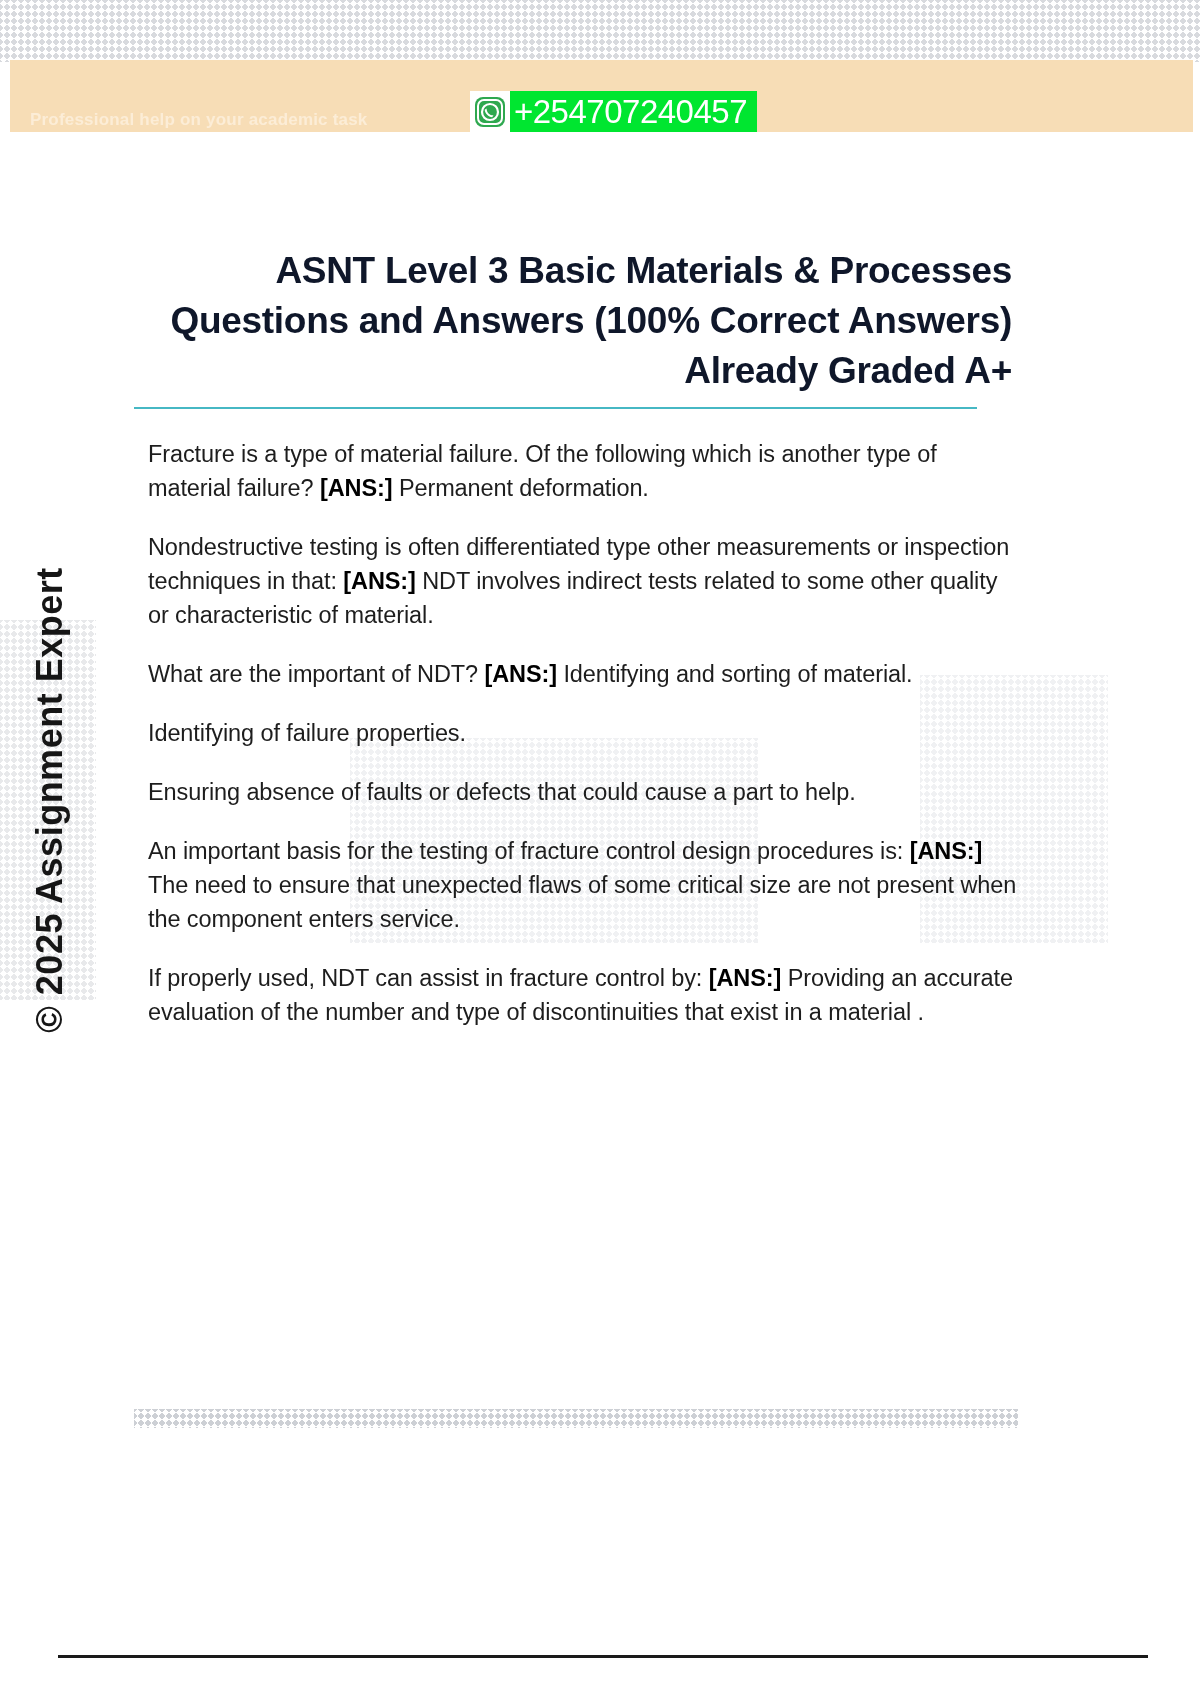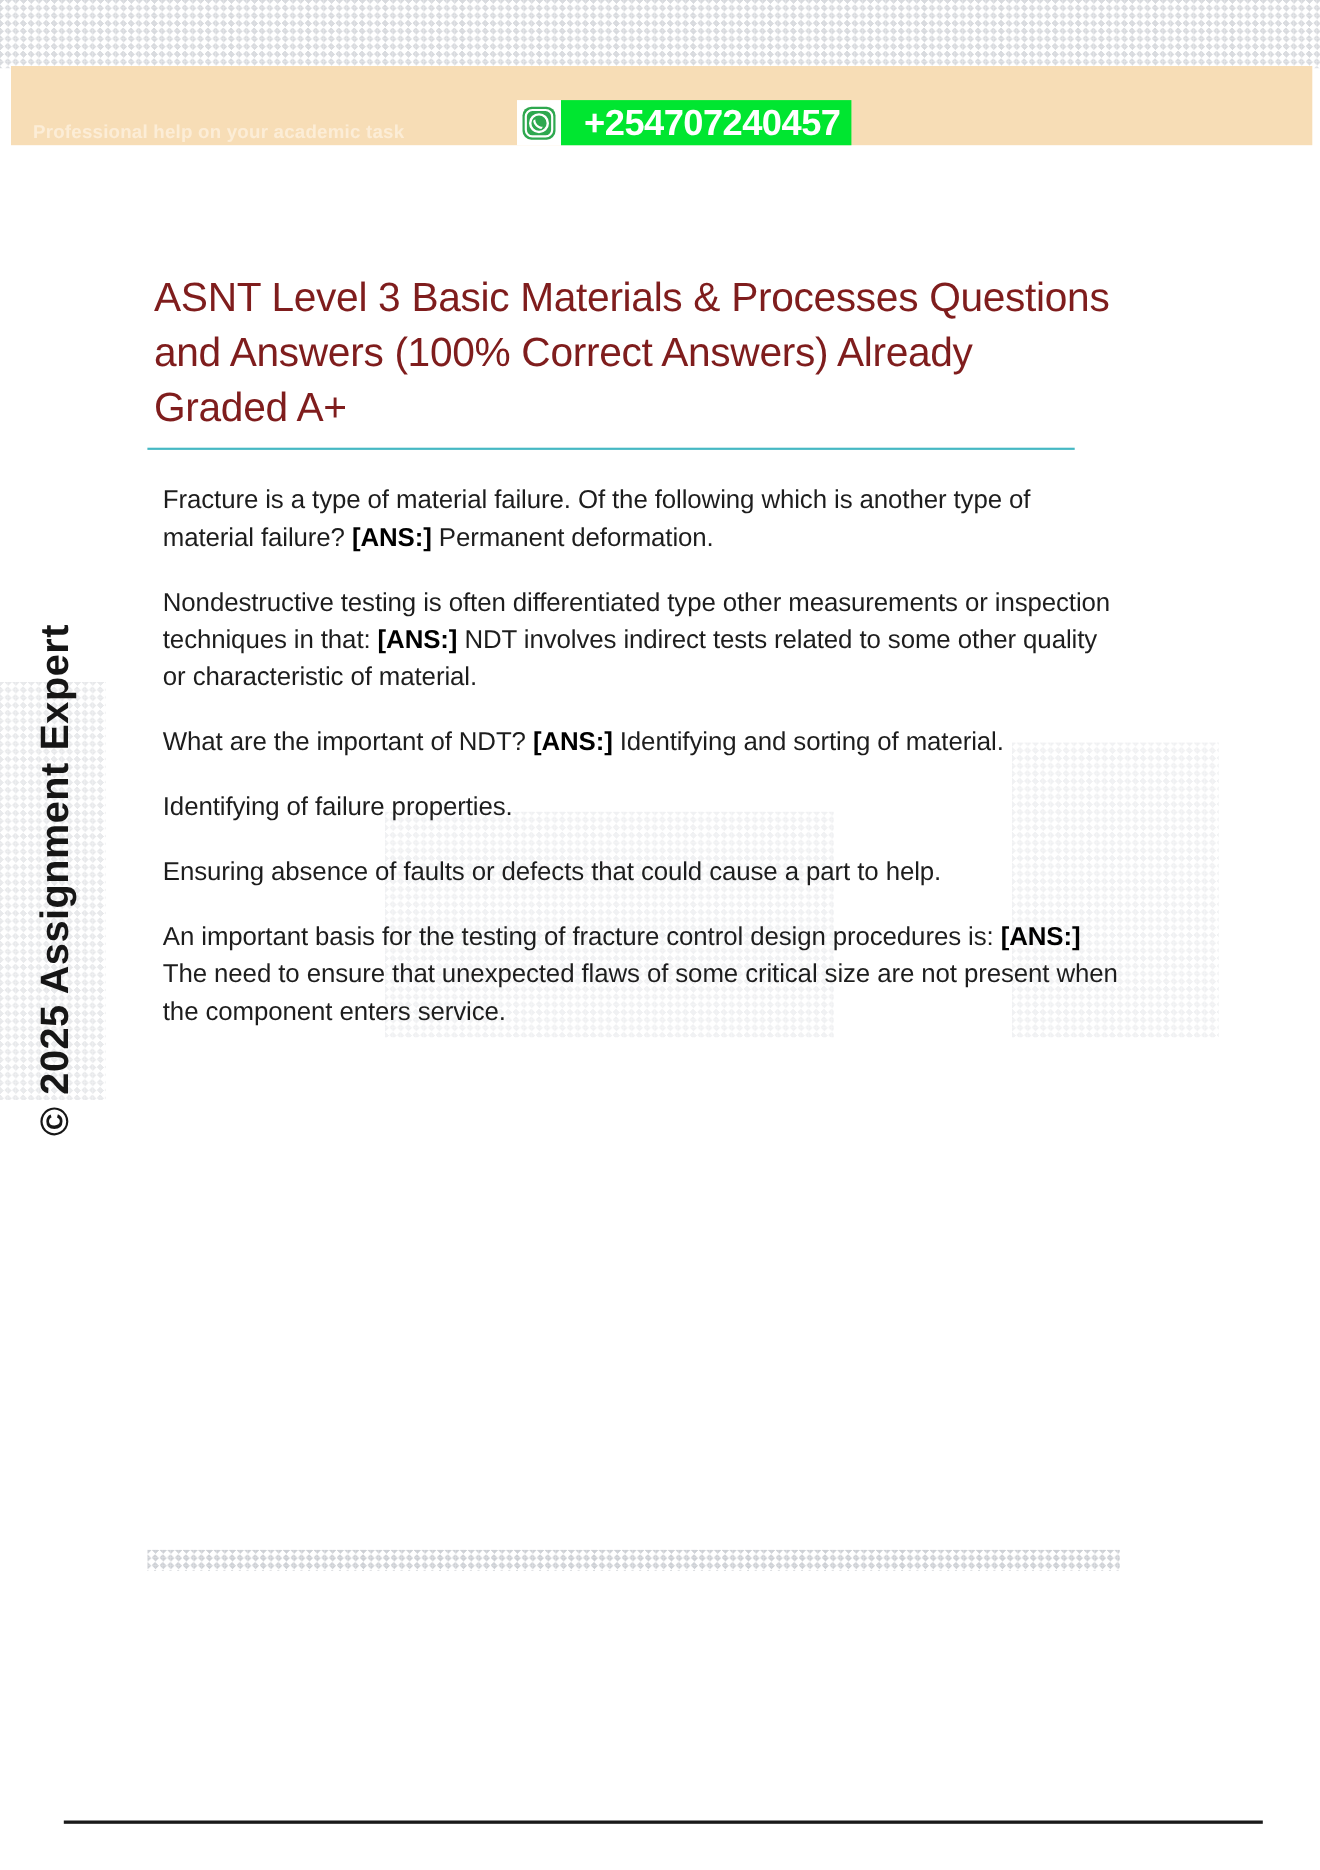--- a/index.html
+++ b/index.html
@@ -73,24 +73,24 @@
     background: #ffffff;
     display: flex;
     align-items: center;
     justify-content: center;
   }
   #wa-icon-box svg { display: block; }
   #wa-number {
     background: #00e630;
     color: #ffffff;
     font-size: 33px;
-    font-weight: 700;
+    font-weight: 400;
     line-height: 42px;
     height: 42px;
-    padding: 0 10px 0 21px;
+    padding: 0 10px 0 4px;
     letter-spacing: -0.5px;
     white-space: nowrap;
     font-family: "Liberation Sans", sans-serif;
   }
 
   
   #side-watermark {
     position: absolute;
     left: 0px;
     top: 540px;
@@ -130,23 +130,23 @@
   #content {
     position: absolute;
     left: 134px;
     top: 246px;
     width: 884px;
   }
 
   #doc-title {
     font-size: 37px;
     line-height: 50px;
-    font-weight: 400;
-    color: #7f1d1d;
-    text-align: left;
+    font-weight: 700;
+    color: #0f172a;
+    text-align: right;
     letter-spacing: -0.3px;
     padding: 0 6px;
   }
 
   #title-rule {
     margin-top: 11px;
     width: 843px;
     height: 2px;
     background: #46b8c4;
   }
@@ -241,19 +241,24 @@
     <p class="para">
       <span>Ensuring absence of faults or defects that could cause a part to help.</span>
     </p>
 
     <p class="para">
       <span>An important basis for the testing of fracture control design procedures is:</span>
       <b>[ANS:]</b>
       <span>The need to ensure that unexpected flaws of some critical size are not present when the component enters service.</span>
     </p>
 
+    <p class="para">
+      <span>If properly used, NDT can assist in fracture control by:</span>
+      <b>[ANS:]</b>
+      <span>Providing an accurate evaluation of the number and type of discontinuities that exist in a material .</span>
+    </p>
 
   </div>
 
   <div id="bottom-zigzag" class="zigzag"></div>
   <div id="footer-rule"></div>
 
 </div>
 
 </body></html>

